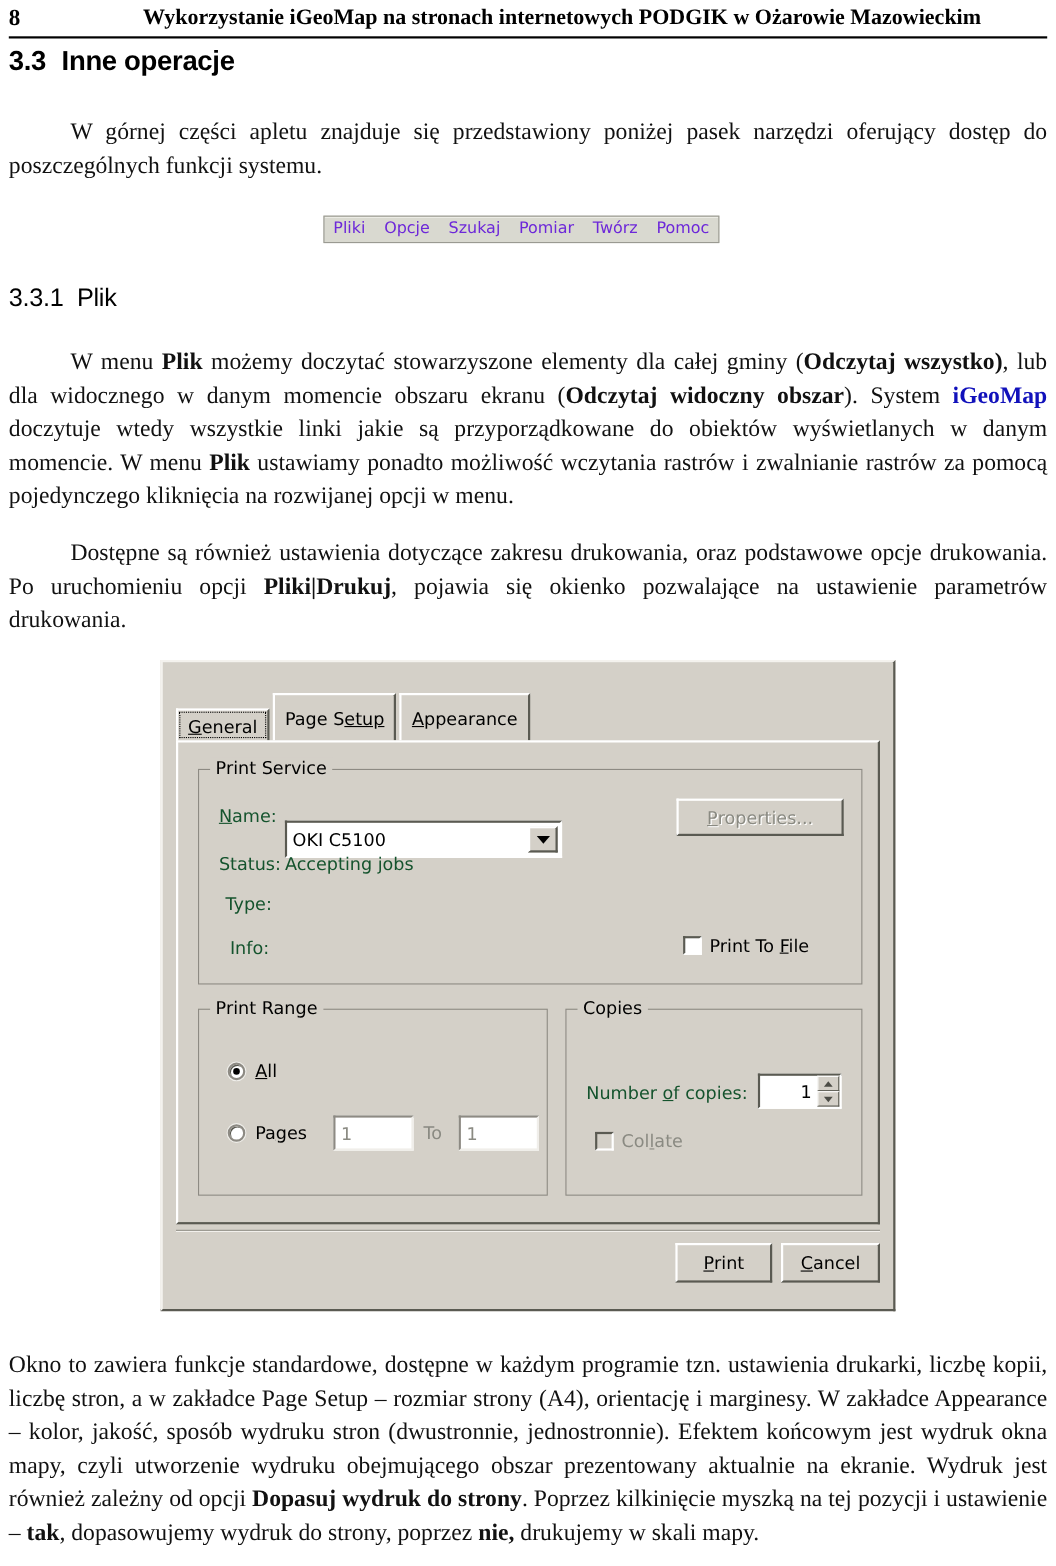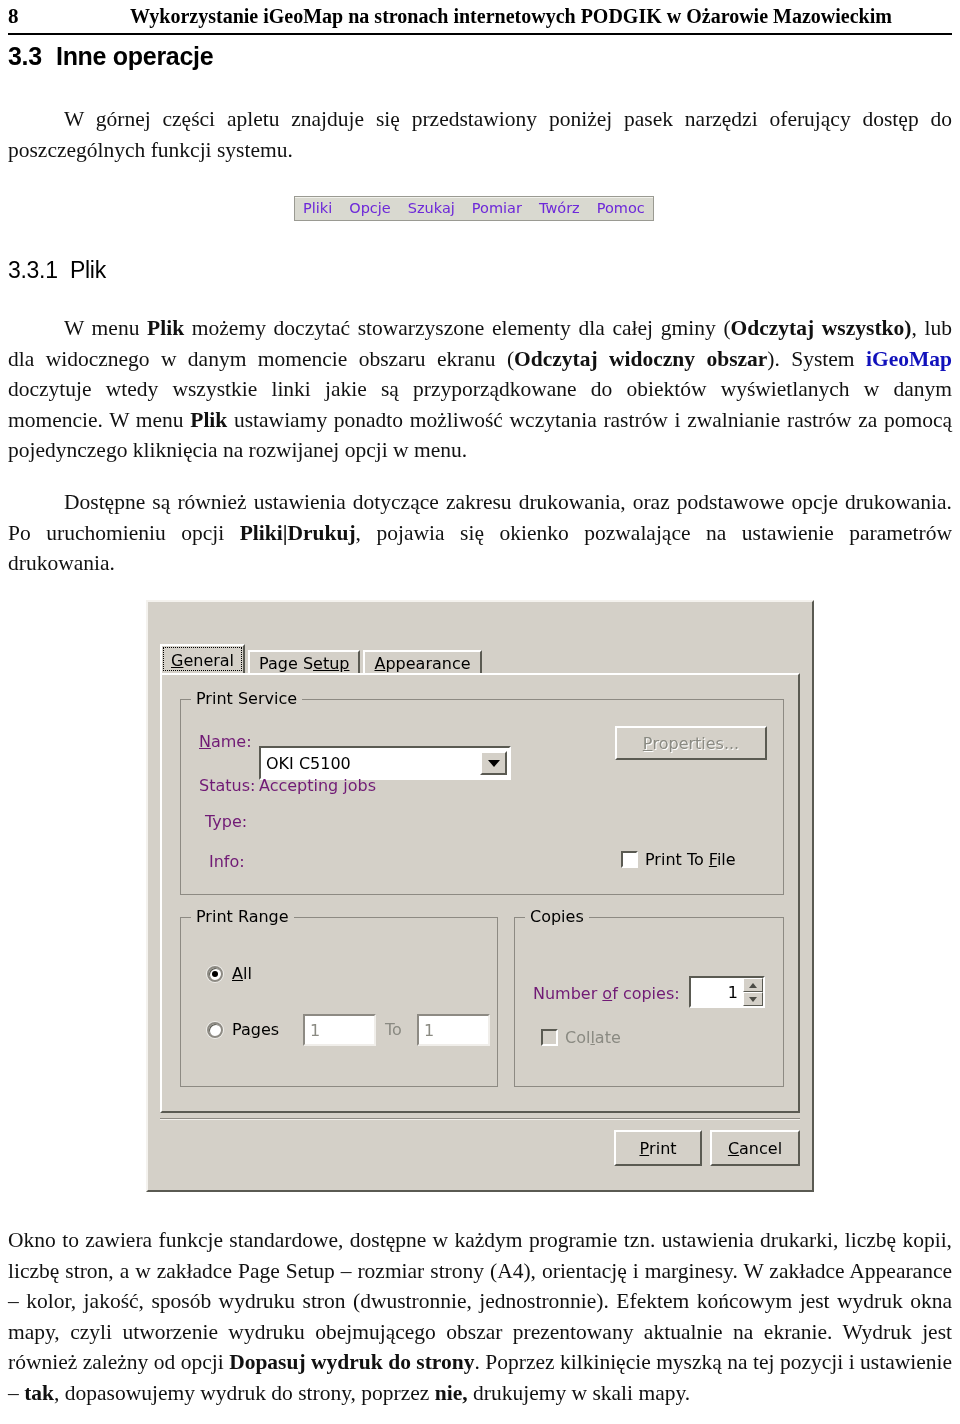--- a/index.html
+++ b/index.html
@@ -166,21 +166,21 @@
   .tabstrip {
     position: absolute;
     left: 12px;
     top: 42px;
     width: 640px;
     height: 30px;
     display: flex;
     align-items: flex-end;
   }
   .tab {
-    height: 24px;
+    height: 44px;
     padding: 0 9px;
     margin-right: 3px;
     background: #d4d0c8;
     border-top: 2px solid #ffffff;
     border-left: 2px solid #ffffff;
     border-right: 2px solid #5a5a52;
     border-bottom: none;
     font-size: 16px;
     color: #000;
     display: flex;
@@ -228,21 +228,21 @@
     color: #000;
     white-space: nowrap;
   }
   #gb-print-service { left: 18px; top: 24px; width: 604px; height: 196px; }
   #gb-print-range   { left: 18px; top: 242px; width: 318px; height: 170px; }
   #gb-copies        { left: 352px; top: 242px; width: 270px; height: 170px; }
 
   .fld-label {
     position: absolute;
     font-size: 16px;
-    color: #701a75;
+    color: #14532d;
     white-space: nowrap;
   }
   .fld-label .u { text-decoration: underline; }
   .fld-label.disabled { color: #8a8a82; }
 
   .combobox {
     position: absolute;
     background: #ffffff;
     border-top: 2px solid #5a5a52;
     border-left: 2px solid #5a5a52;

